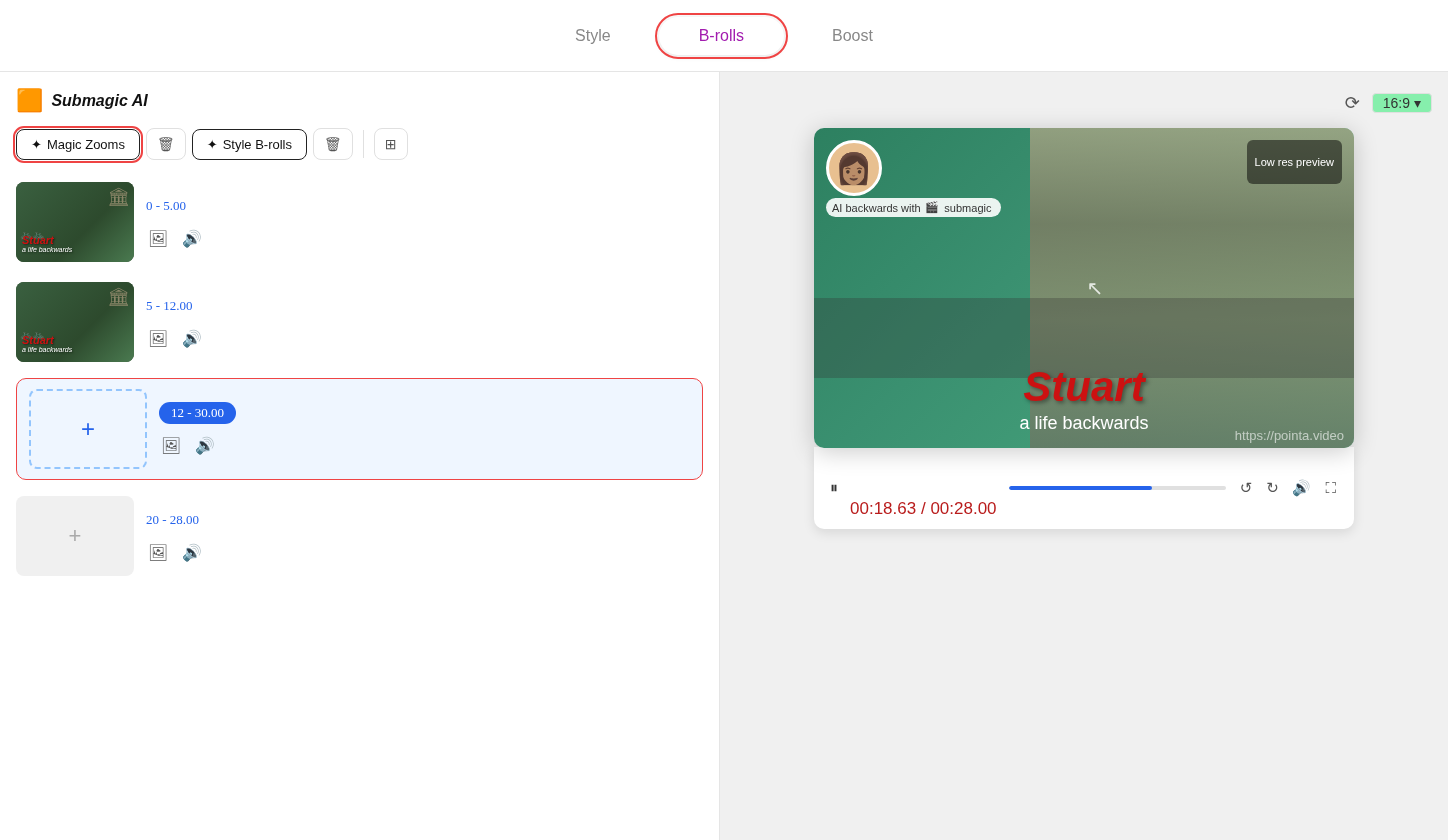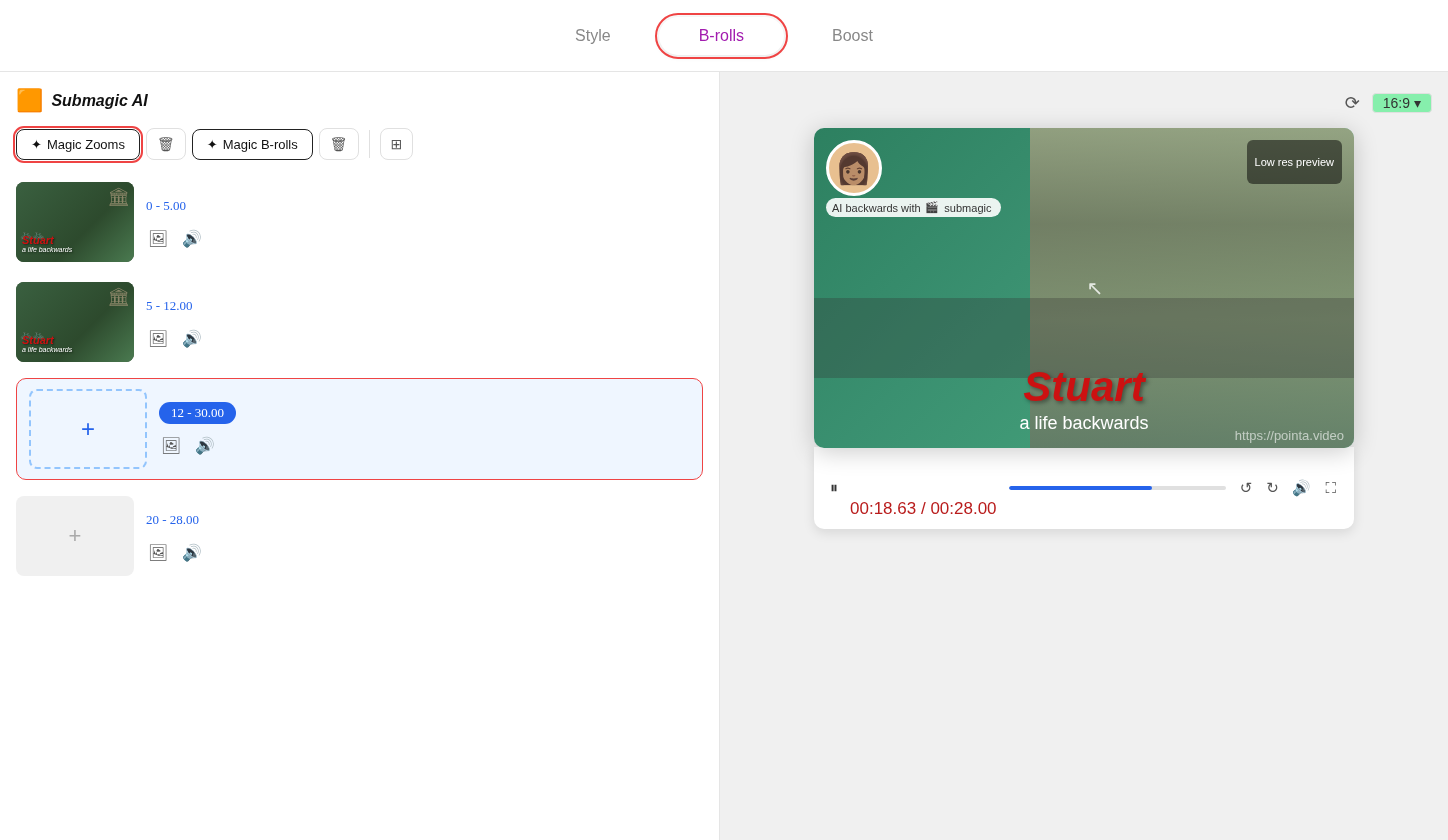--- a/index.html
+++ b/index.html
@@ -489,21 +489,21 @@
       </div>
 
       <div class="tool-buttons">
         <button class="tool-btn outlined-red">
           <span>✦</span>
           <span>Magic Zooms</span>
         </button>
         <button class="tool-btn-delete">🗑</button>
         <button class="tool-btn">
           <span>✦</span>
-          <span>Magic B-rolls</span>
+          <span>Style B-rolls</span>
         </button>
         <button class="tool-btn-delete">🗑</button>
         <div class="divider-v"></div>
         <button class="sliders-btn">⊞</button>
       </div>
 
       <div class="broll-item">
         <div class="broll-thumb">
           <div class="thumb-scene">
             <span class="thumb-buildings">🏛</span>

